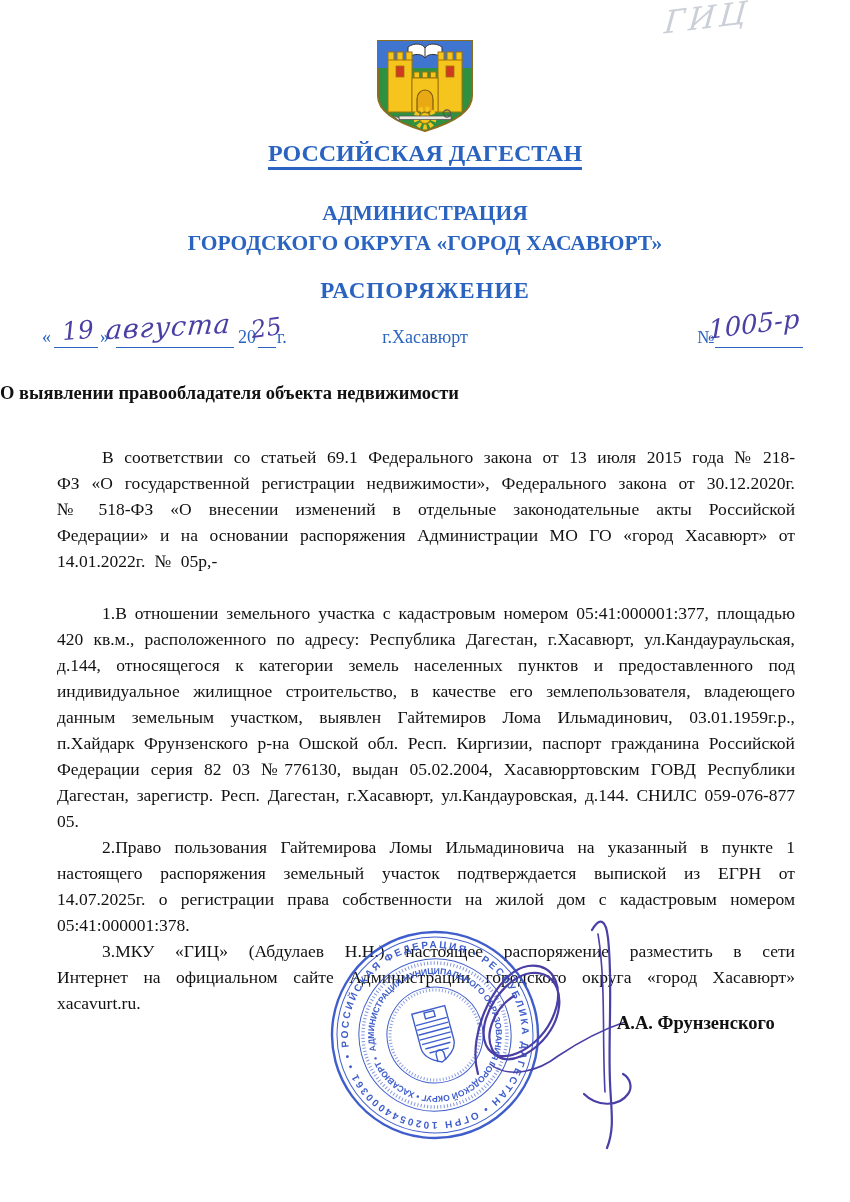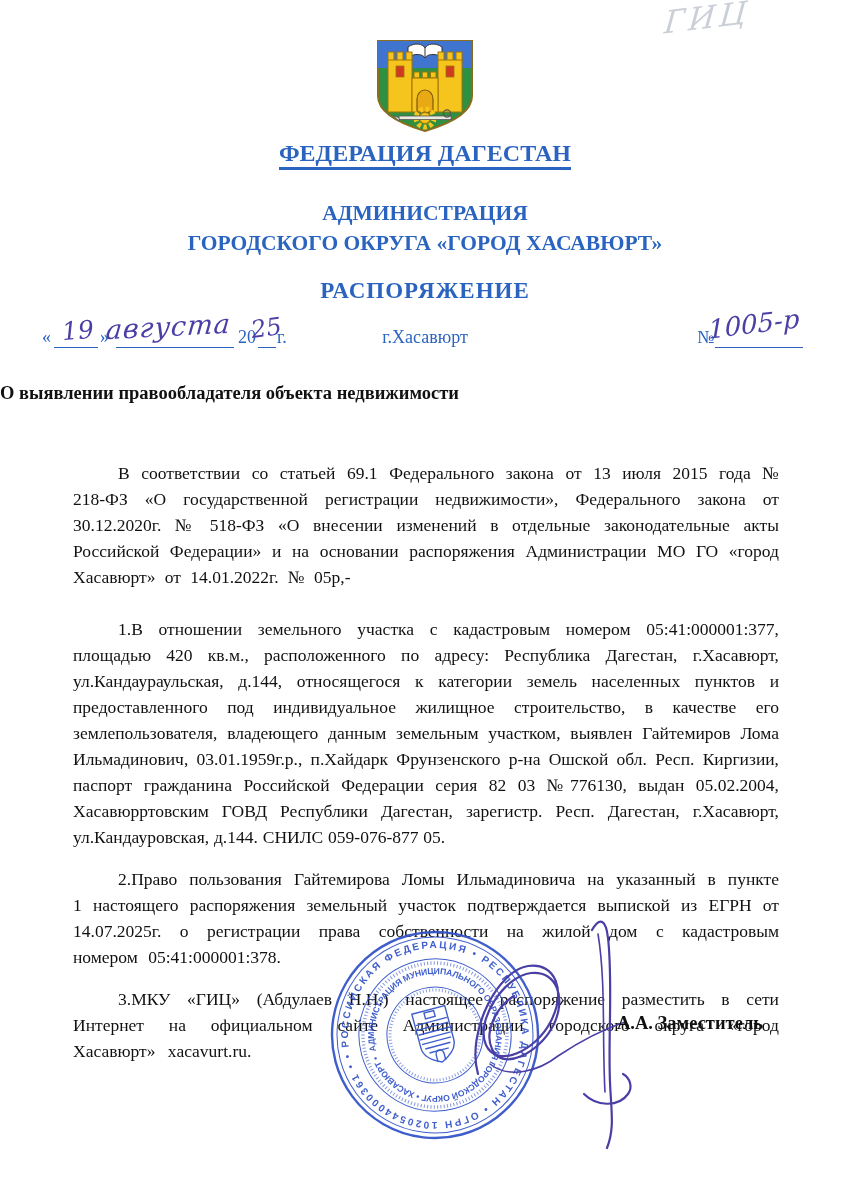--- a/index.html
+++ b/index.html
@@ -28,21 +28,21 @@
     position:absolute;color:var(--ink,#4a3fa5);font-family:"DejaVu Serif", serif;
     font-style:italic;white-space:nowrap;line-height:1;
   }
   .hand-day{left:62px;top:318px;font-size:25px;transform:rotate(-5deg);}
   .hand-month{left:106px;top:313px;font-size:27px;transform:rotate(-3deg) skewX(-8deg);letter-spacing:1px;}
   .hand-year{left:251px;top:316px;font-size:24px;transform:rotate(-8deg);}
   .hand-number{left:708px;top:311px;font-size:26px;transform:rotate(-7deg) skewX(-6deg);}
   
   .doc-title{position:absolute;top:383px;left:0;right:0;text-align:left;font-weight:bold;font-size:18.5px;color:#111;}
   .body-text{position:absolute;top:444px;left:57px;width:738px;font-size:17.5px;line-height:26px;text-align:justify;}
-  .body-text p{margin:16px;text-indent:45px;}
+  .body-text p{margin:0;text-indent:45px;}
   .p-intro{word-spacing:5px;margin-bottom:26px !important;}
   .p-item1{word-spacing:.5px;}
   .p-item2{word-spacing:6px;}
   .p-item3{word-spacing:8px;}
   
   .sig-label{position:absolute;left:93px;top:986px;font-weight:bold;font-size:18px;line-height:28px;color:#111;}
   .sig-name{position:absolute;left:617px;top:1013px;font-weight:bold;font-size:18.5px;color:#111;}
   .stamp-wrap{position:absolute;left:325px;top:925px;width:220px;height:220px;opacity:.93;}
   .sign-wrap{position:absolute;left:380px;top:912px;width:330px;height:245px;}
   .emblem-wrap{position:absolute;left:371px;top:38px;width:108px;height:96px;}
@@ -87,21 +87,21 @@
 
       <circle cx="54" cy="80" r="9" style="fill:none;stroke:var(--emblem-gold,#f6c51d);stroke-width:5;stroke-dasharray:3.5 2.6"></circle>
       <circle cx="54" cy="80" r="5.5" style="fill:var(--emblem-gold,#f6c51d);stroke:#a07408;stroke-width:1"></circle>
       <rect x="28" y="78" width="52" height="3.6" style="fill:#eceae0;stroke:#555;stroke-width:.8"></rect>
       <circle cx="76" cy="75.5" r="3.6" style="fill:none;stroke:#555;stroke-width:1.2"></circle>
       <path d="M28,79.8 L22,77.5 L28,83 Z" style="fill:#eceae0;stroke:#555;stroke-width:.8"></path>
     </svg>
   </div>
 
   <div class="hdr hdr-republic">
-    <span>ФЕДЕРАЦИЯ ДАГЕСТАН</span>
+    <span>РОССИЙСКАЯ ДАГЕСТАН</span>
   </div>
   <div class="hdr hdr-org">
     <div>АДМИНИСТРАЦИЯ</div>
     <div>ГОРОДСКОГО ОКРУГА «ГОРОД ХАСАВЮРТ»</div>
   </div>
   <div class="hdr hdr-doctype">РАСПОРЯЖЕНИЕ</div>
 
   <div>
     <span class="dl-text" style="left:42px;top:327px;">«</span>
     <span class="dl-line" style="left:54px;width:44px;"></span>
@@ -169,15 +169,15 @@
       <g style="stroke:var(--ink,#4a3fa5);fill:none;stroke-width:2.2;stroke-linecap:round">
         <path d="M98,162 C86,120 118,58 148,54 C176,50 186,79 171,109 C156,139 117,157 106,133 C95,109 124,64 151,61 C177,58 187,87 173,114 C159,141 122,160 112,137 C104,120 116,95 134,84"></path>
         <path d="M110,152 C130,168 160,158 178,144 C202,128 224,117 245,110" stroke-width="1.6"></path>
         <path d="M212,18 C220,4 226,8 228,26 C233,70 228,124 230,170 C231,198 235,216 227,236"></path>
         <path d="M218,22 C226,70 222,128 225,180" stroke-width="1.6"></path>
         <path d="M204,182 C216,194 238,196 248,182 C253,175 250,166 243,162"></path>
       </g>
     </svg>
   </div>
 
-  <div class="sig-name">А.А. Заместитель</div>
+  <div class="sig-name">А.А. Фрунзенского</div>
 
 </div>
 
 </body></html>

